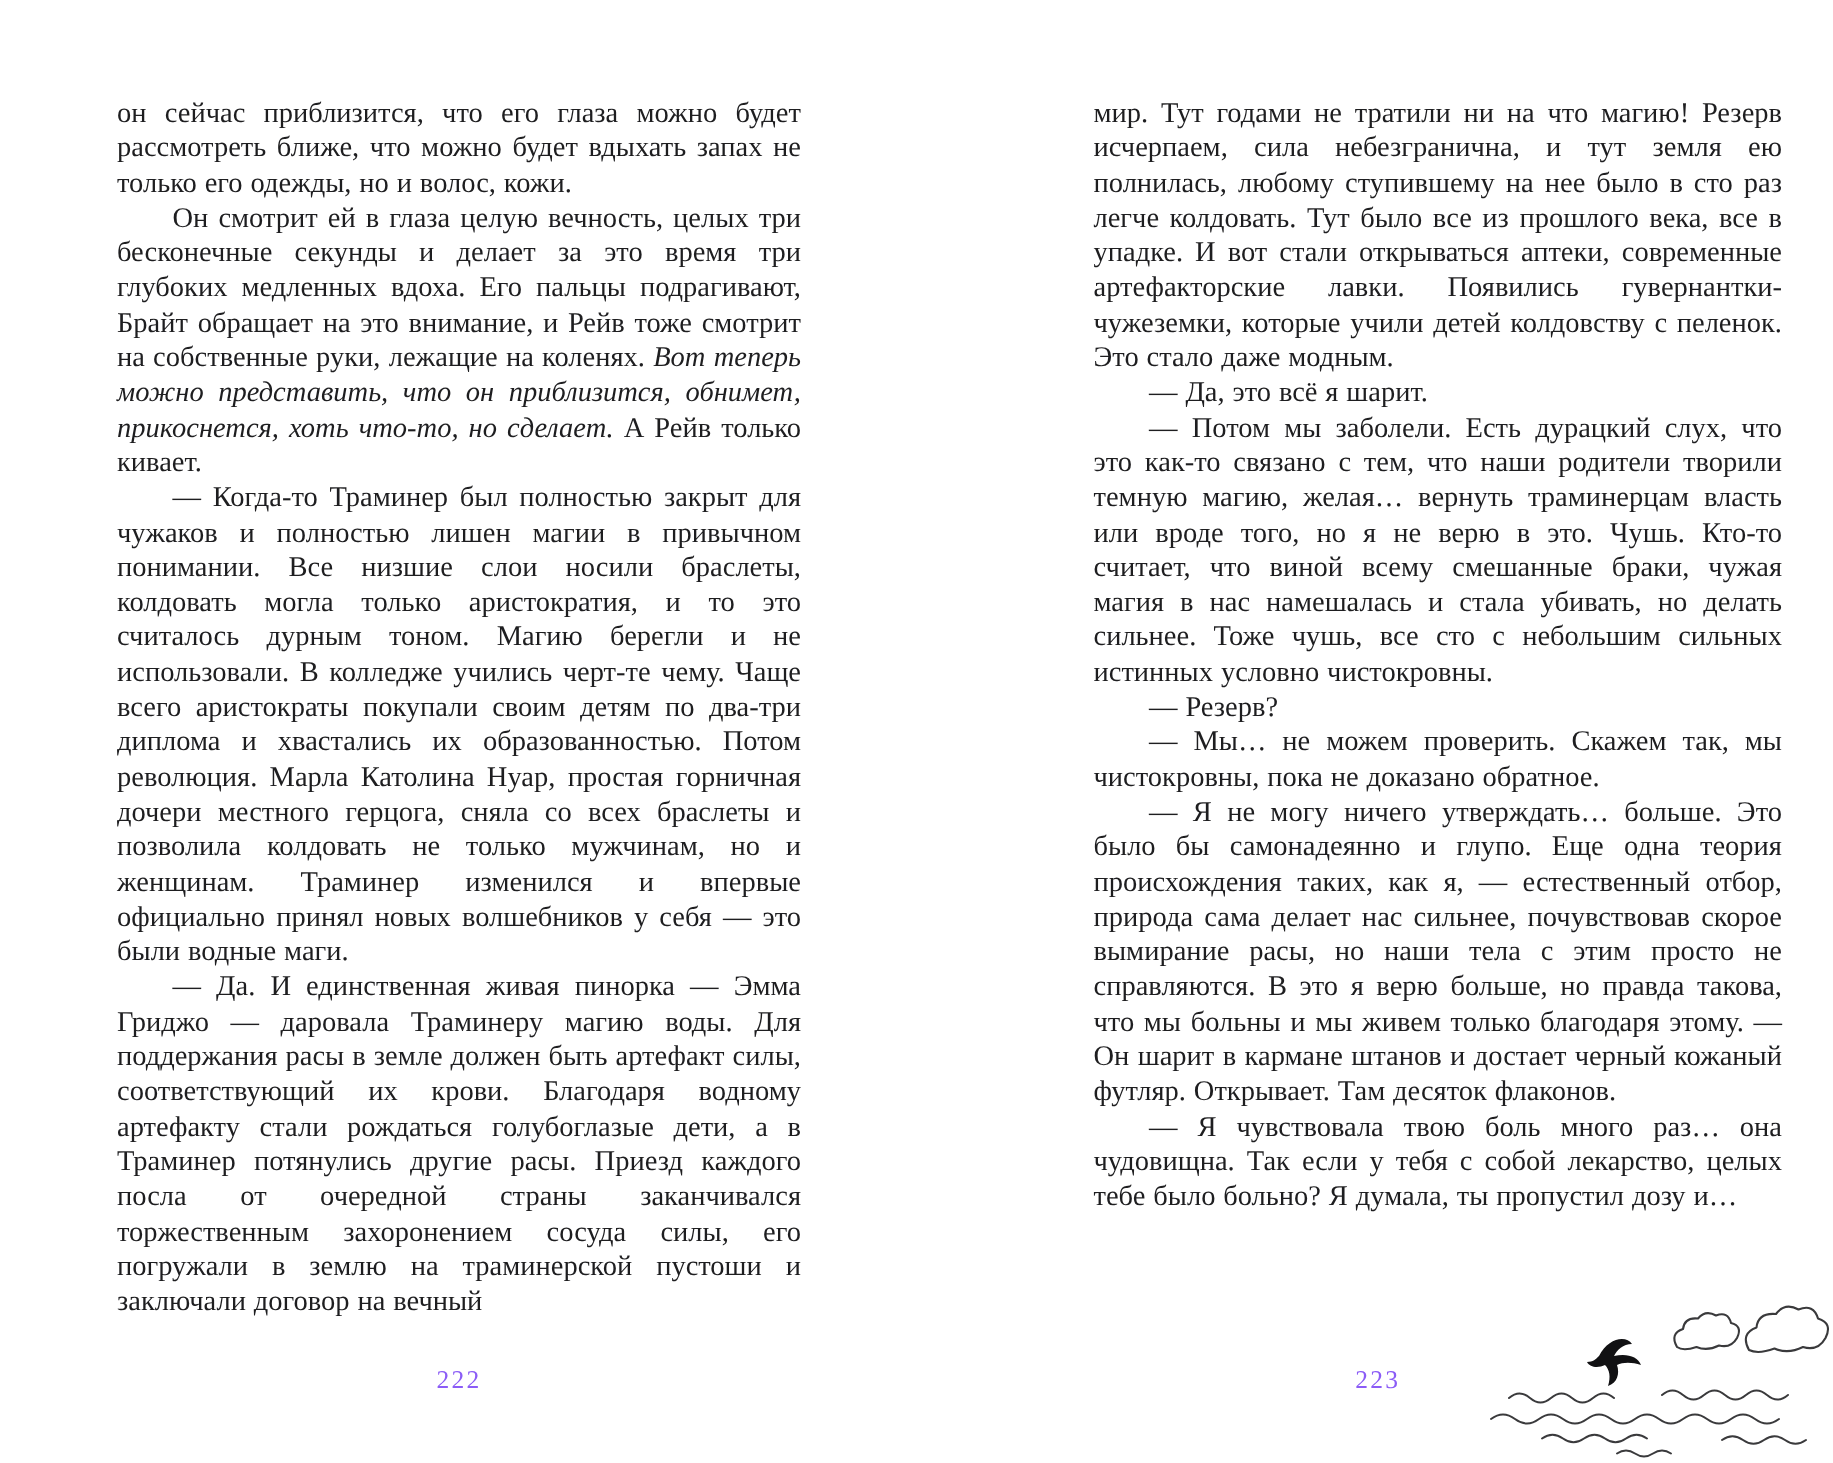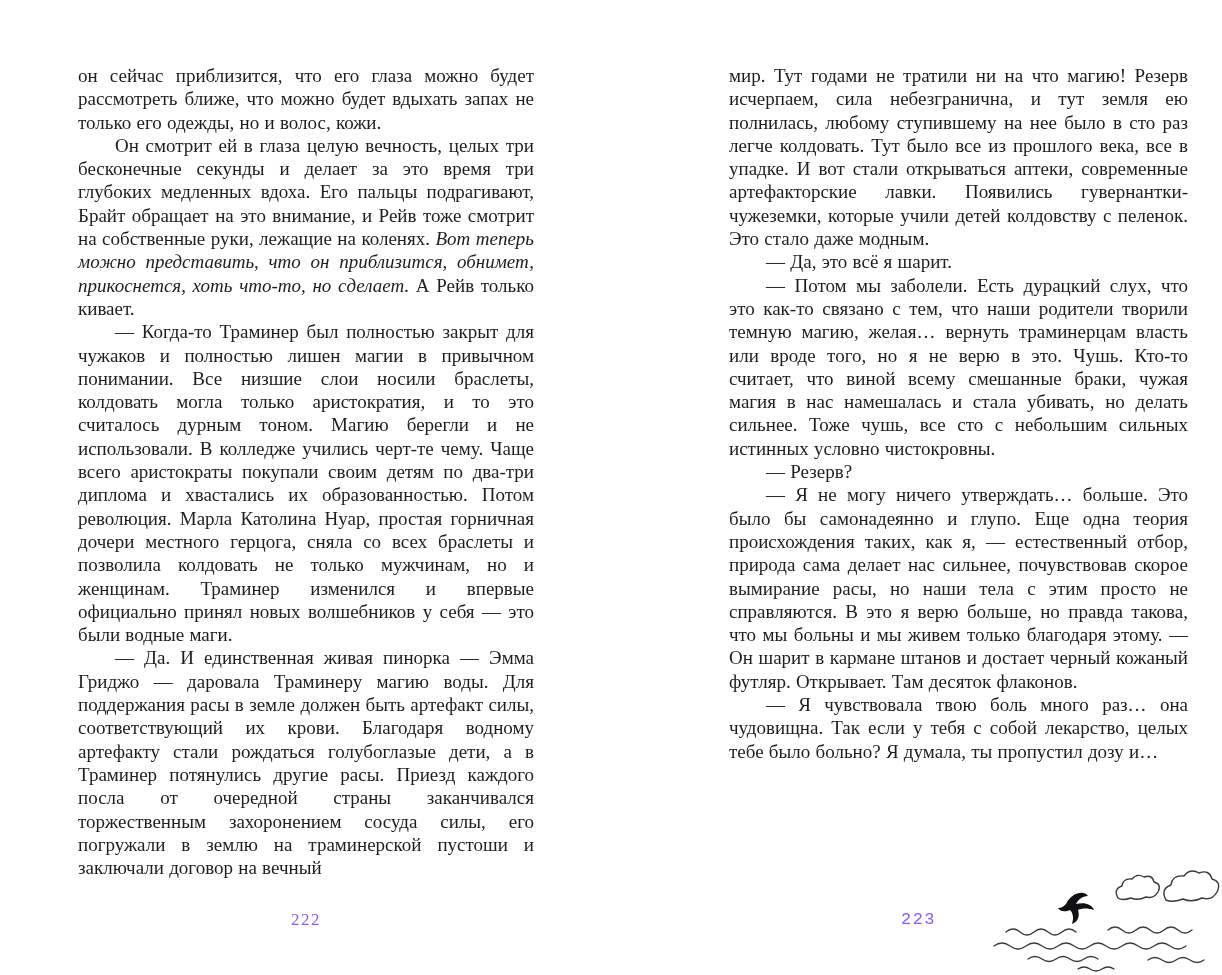--- a/index.html
+++ b/index.html
@@ -30,21 +30,21 @@
   .em { font-style: italic; margin-top: 14px; }
   .page-number {
     position: absolute;
     top: 910px;
     font-size: 17px;
     letter-spacing: 1.5px;
     text-align: center;
     color: #8b5cf6;
   }
   #left-page-number  { left: 78px;  width: 456px; }
-  #right-page-number { left: 689px; width: 459px; font-family: Liberation Mono, monospace; }
+  #right-page-number { left: 689px; width: 459px; }
   .corner-illustration {
     position: absolute;
     left: 988px;
     top: 860px;
     width: 234px;
     height: 115px;
   }
 </style>
 </head>
 <body>
@@ -56,20 +56,21 @@
       <p class="para"><span>Он смотрит ей в глаза целую вечность, целых три бесконечные секунды и делает за это время три глубоких медленных вдоха. Его пальцы подрагивают, Брайт обращает на это внимание, и Рейв тоже смотрит на собственные руки, лежащие на коленях. </span><span class="em">Вот теперь можно представить, что он приблизится, обнимет, прикоснется, хоть что-то, но сделает.</span><span> А Рейв только кивает.</span></p>
       <p class="para"><span>— Когда-то Траминер был полностью закрыт для чужаков и полностью лишен магии в привычном понимании. Все низшие слои носили браслеты, колдовать могла только аристократия, и то это считалось дурным тоном. Магию берегли и не использовали. В колледже учились черт-те чему. Чаще всего аристократы покупали своим детям по два-три диплома и хвастались их образованностью. Потом революция. Марла Католина Нуар, простая горничная дочери местного герцога, сняла со всех браслеты и позволила колдовать не только мужчинам, но и женщинам. Траминер изменился и впервые официально принял новых волшебников у себя — это были водные маги.</span></p>
       <p class="para"><span>— Да. И единственная живая пинорка — Эмма Гриджо — даровала Траминеру магию воды. Для поддержания расы в земле должен быть артефакт силы, соответствующий их крови. Благодаря водному артефакту стали рождаться голубоглазые дети, а в Траминер потянулись другие расы. Приезд каждого посла от очередной страны заканчивался торжественным захоронением сосуда силы, его погружали в землю на траминерской пустоши и заключали договор на вечный</span></p>
     </div>
 
   <div id="right-column" class="page-column">
       <p class="para no-indent"><span>мир. Тут годами не тратили ни на что магию! Резерв исчерпаем, сила небезгранична, и тут земля ею полнилась, любому ступившему на нее было в сто раз легче колдовать. Тут было все из прошлого века, все в упадке. И вот стали открываться аптеки, современные артефакторские лавки. Появились гувернантки-чужеземки, которые учили детей колдовству с пеленок. Это стало даже модным.</span></p>
       <p class="para"><span>— Да, это всё я шарит.</span></p>
       <p class="para"><span>— Потом мы заболели. Есть дурацкий слух, что это как-то связано с тем, что наши родители творили темную магию, желая… вернуть траминерцам власть или вроде того, но я не верю в это. Чушь. Кто-то считает, что виной всему смешанные браки, чужая магия в нас намешалась и стала убивать, но делать сильнее. Тоже чушь, все сто с небольшим сильных истинных условно чистокровны.</span></p>
       <p class="para"><span>— Резерв?</span></p>
+      <p class="para"><span>— Мы… не можем проверить. Скажем так, мы чистокровны, пока не доказано обратное.</span></p>
       <p class="para"><span>— Я не могу ничего утверждать… больше. Это было бы самонадеянно и глупо. Еще одна теория происхождения таких, как я, — естественный отбор, природа сама делает нас сильнее, почувствовав скорое вымирание расы, но наши тела с этим просто не справляются. В это я верю больше, но правда такова, что мы больны и мы живем только благодаря этому. — Он шарит в кармане штанов и достает черный кожаный футляр. Открывает. Там десяток флаконов.</span></p>
       <p class="para"><span>— Я чувствовала твою боль много раз… она чудовищна. Так если у тебя с собой лекарство, целых тебе было больно? Я думала, ты пропустил дозу и…</span></p>
     </div>
 
   <div id="left-page-number" class="page-number">222</div>
 
   <div id="right-page-number" class="page-number">223</div>
 
   <svg class="corner-illustration" viewBox="0 0 234 115" xmlns="http://www.w3.org/2000/svg">
 

